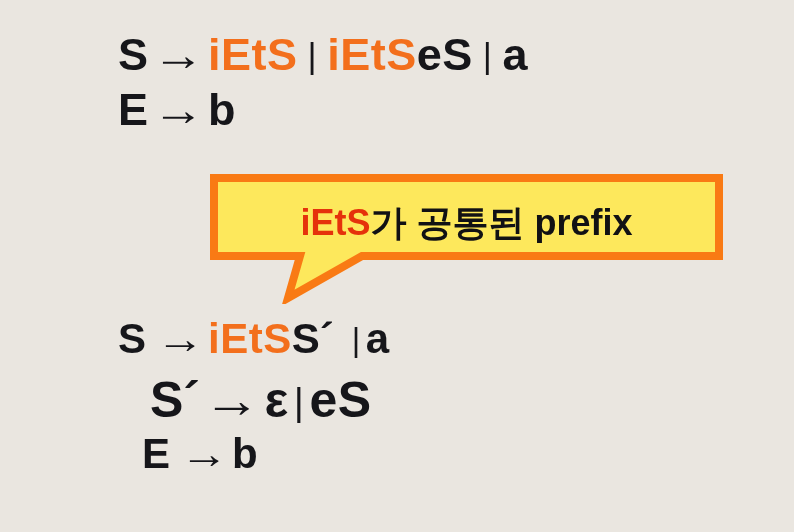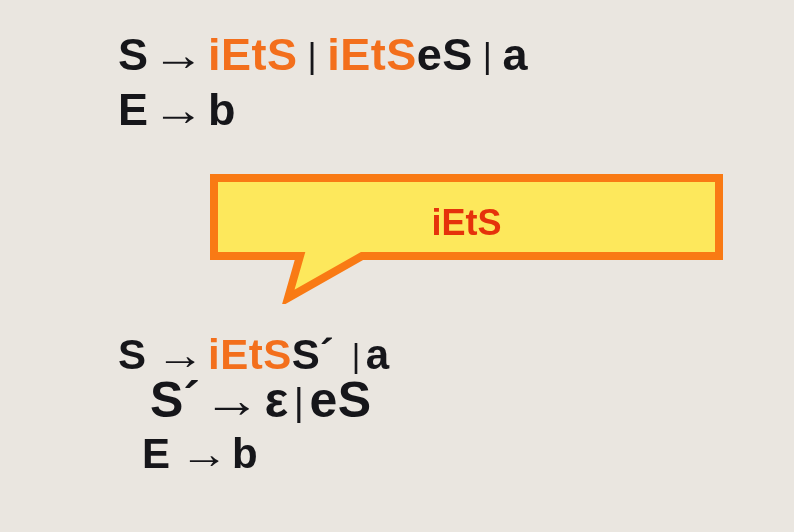--- a/index.html
+++ b/index.html
@@ -51,21 +51,21 @@
   }
   .sp  { display:inline-block; width: 10px; }
   .sp-sm { display:inline-block; width: 5px; }
   .sp-lg { display:inline-block; width: 18px; }
 
   
   #line-s-top { left: 118px; top: 32px;  font-size: 45px; }
   #line-e-top { left: 118px; top: 87px; font-size: 45px; }
 
   
-  #line-s-bot  { left: 118px; top: 318px; font-size: 42px; margin-top: 16px; }
+  #line-s-bot  { left: 118px; top: 318px; font-size: 42px; }
   #line-sp-bot { left: 118px; top: 375px; font-size: 50px; margin-left: 32px; }
   #line-e-bot  { left: 118px; top: 433px; font-size: 42px; margin-left: 24px; }
 
   
   #callout {
     position: absolute;
     left: 210px;
     top: 174px;
     width: 513px;
     height: 130px;
@@ -105,20 +105,21 @@
     </div>
 
   </div>
 
   <div id="callout">
     <svg width="513" height="130" viewBox="0 0 513 130" xmlns="http://www.w3.org/2000/svg">
       <polygon points="4,4 509,4 509,82 152,82 78,124 90,82 4,82" fill="#FDE85C" stroke="#F97A14" stroke-width="8" stroke-linejoin="miter"></polygon>
     </svg>
     <div id="callout-text">
       <span class="hl-red">iEtS</span>
+        <span> 가 공통된 prefix</span>
     </div>
   </div>
 
   <div id="grammar-factored-group">
 
     <div class="rule-line" id="line-s-bot">
       <span class="nt">S</span><span class="sp"></span><span class="arrow">→</span><span class="sp-sm"></span><span class="hl">iEtS</span><span class="nt prime">S´</span><span class="sp-lg"></span><span class="bar">|</span><span class="sp-sm"></span><span class="nt">a</span>
     </div>
 
     <div class="rule-line" id="line-sp-bot">

